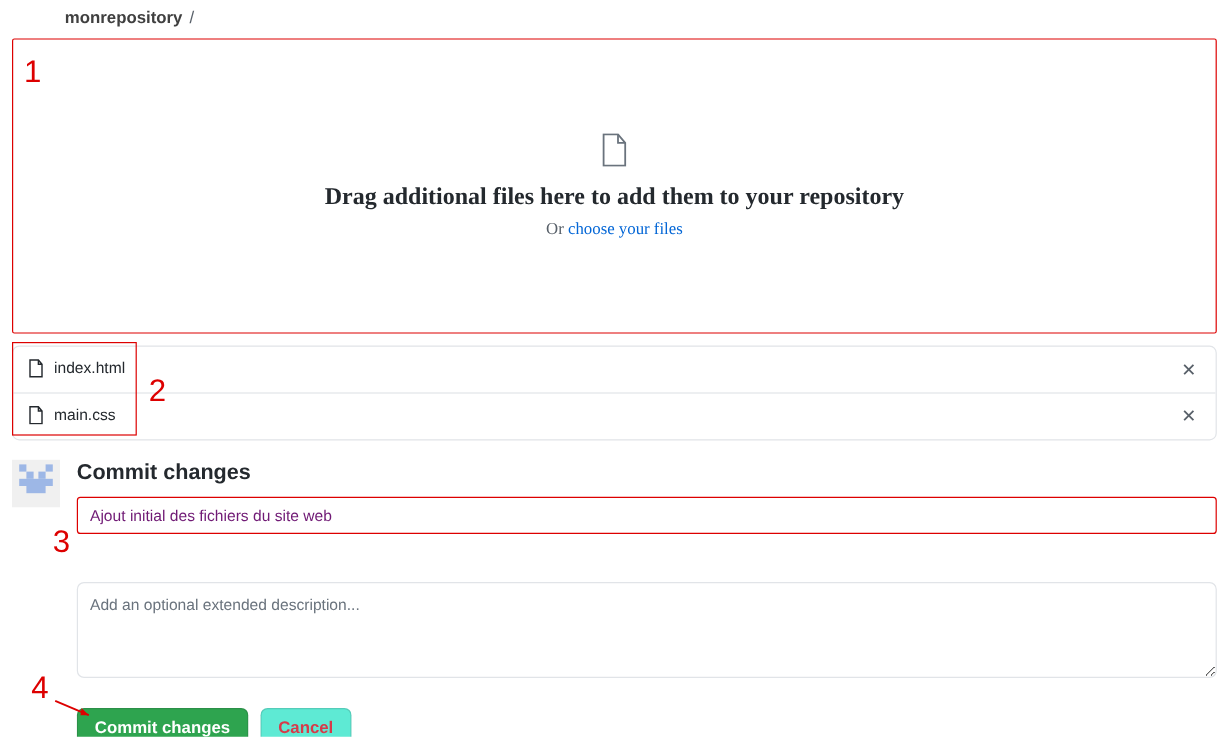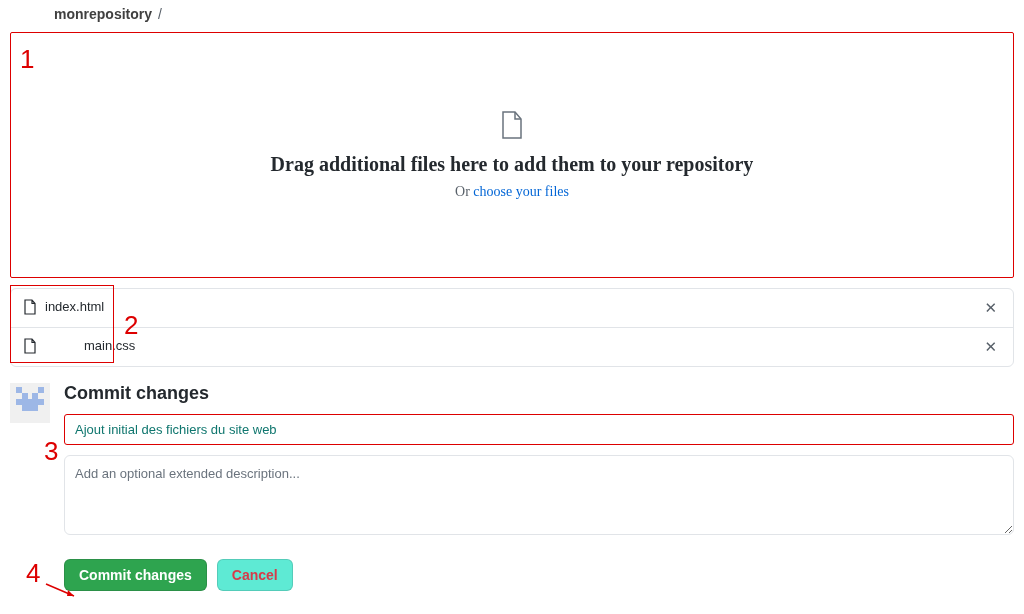--- a/index.html
+++ b/index.html
@@ -66,21 +66,21 @@
       overflow: hidden;
     }
     .file-row {
       display: flex;
       align-items: flex-start;
       padding: 10px 12px;
       font-size: 13px;
       color: #24292e;
       border-bottom: 1px solid #e1e4e8;
     }
-    .file-row:last-child { border-bottom: none; gap: 39px; }
+    .file-row:last-child { border-bottom: none; }
     .file-row .doc-icon {
       width: 14px; height: 16px;
       margin-right: 8px;
     }
     .file-row .fname { flex: 0 0 auto; }
     .file-row .spacer { flex: 1; }
     .file-row .remove {
       font-size: 15px;
       color: #586069;
       cursor: pointer;
@@ -115,34 +115,35 @@
       font-weight: 600;
       margin-bottom: 10px;
       color: #24292e;
     }
     .commit-summary {
       width: 100%;
       border: 1.5px solid #d00;
       border-radius: 3px;
       padding: 7px 10px;
       font-size: 13px;
-      color: #0f766e;
+      color: #701a75;
       margin-bottom: 10px;
       font-family: inherit;
     }
     .commit-desc {
       width: 100%;
       border: 1px solid #e1e4e8;
       border-radius: 6px;
       padding: 10px;
       font-size: 13px;
       color: #24292e;
       resize: vertical;
       min-height: 80px;
       font-family: inherit;
+      margin-top: 30px;
     }
     .commit-desc::placeholder { color: #6a737d; }
 
     .commit-actions {
       margin: 20px 0 0 64px;
       display: flex;
       align-items: center;
       gap: 10px;
     }
     .btn-commit {

